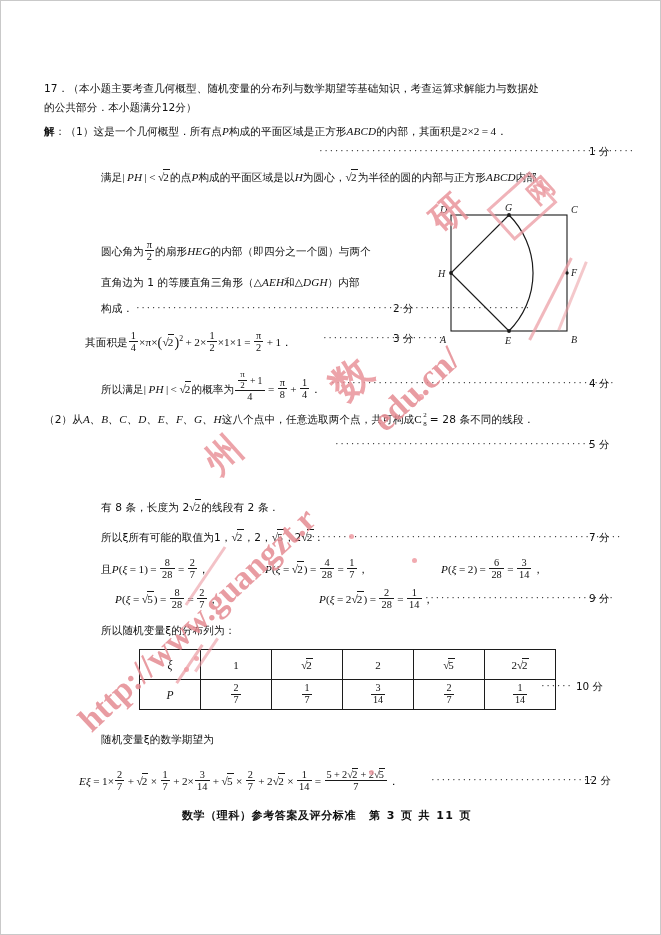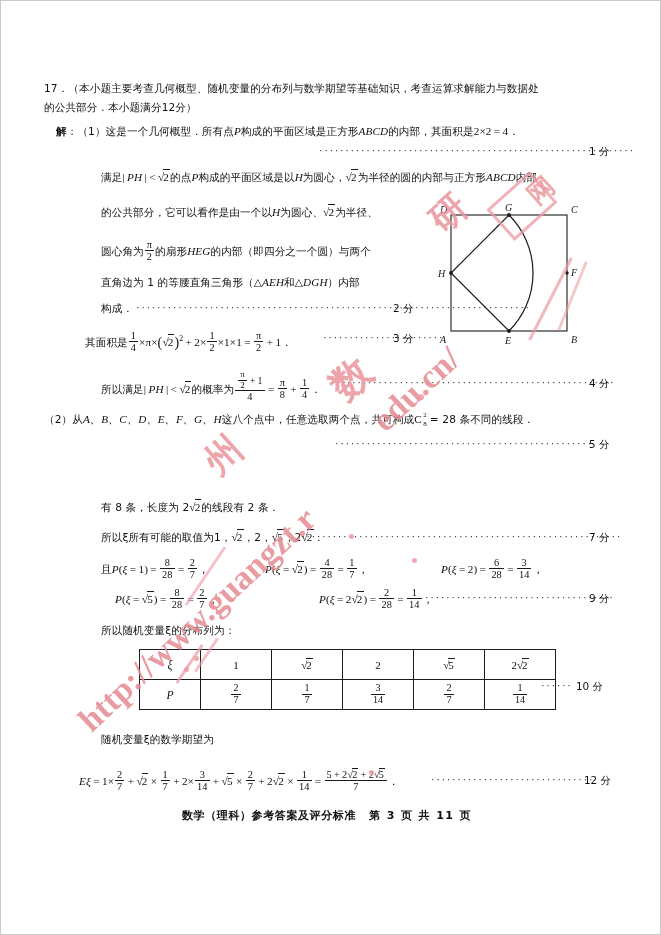--- a/index.html
+++ b/index.html
@@ -188,34 +188,31 @@
     <div class="wm-dot" style="left:411px; top:557px; width:5px; height:5px; opacity:.85;"></div>
     <div class="wm-dot" style="left:368px; top:769px; width:5px; height:5px; opacity:.8;"></div>
     <div class="wm-dot" style="left:417px; top:393px; width:6px; height:6px; opacity:.8;"></div>
   </div>
 
   <div id="content">
 
     <div class="ln cn" style="left:43px; top:80px;">17．（本小题主要考查几何概型、随机变量的分布列与数学期望等基础知识，考查运算求解能力与数据处</div>
     <div class="ln cn" style="left:43px; top:99px;">的公共部分．本小题满分12分）</div>
 
-    <div class="ln" style="left:55px; top:123px;">
+    <div class="ln" style="left:43px; top:123px;">
       <span class="cn bold">解</span><span class="cn">：（1）这是一个几何概型．所有点</span><span class="mi">P</span><span class="cn">构成的平面区域是正方形</span><span class="mi">ABCD</span><span class="cn">的内部，其面积是</span><span class="mr">2×2 = 4．</span>
     </div>
 
     <div class="leader" style="left:318px; top:143px;">····························································</div>
     <div class="score cn" style="left:588px; top:144px;">1 分</div>
 
     <div class="ln" style="left:100px; top:168px;">
       <span class="cn">满足</span><span class="mr">| </span><span class="mi">PH</span><span class="mr"> | &lt; </span><span class="sqrt"><span class="rad">√</span><span class="arg mr">2</span></span><span class="cn">的点</span><span class="mi">P</span><span class="cn">构成的平面区域是以</span><span class="mi">H</span><span class="cn">为圆心，</span><span class="sqrt"><span class="rad">√</span><span class="arg mr">2</span></span><span class="cn">为半径的圆的内部与正方形</span><span class="mi">ABCD</span><span class="cn">内部</span>
     </div>
 
-    <div class="ln" style="left:100px; top:203px;">
-      <span class="cn">的公共部分，它可以看作是由一个以</span><span class="mi">H</span><span class="cn">为圆心、</span><span class="sqrt"><span class="rad">√</span><span class="arg mr">2</span></span><span class="cn">为半径、</span>
-    </div>
 
     <div class="ln" style="left:100px; top:238px;">
       <span class="cn">圆心角为</span><span class="frac"><span class="num mr">π</span><span class="den mr">2</span></span><span class="cn">的扇形</span><span class="mi">HEG</span><span class="cn">的内部（即四分之一个圆）与两个</span>
     </div>
 
     <div class="ln" style="left:100px; top:274px;">
       <span class="cn">直角边为 1 的等腰直角三角形（△</span><span class="mi">AEH</span><span class="cn">和△</span><span class="mi">DGH</span><span class="cn">）内部</span>
     </div>
 
     <div class="ln cn" style="left:100px; top:300px;">构成．</div>

